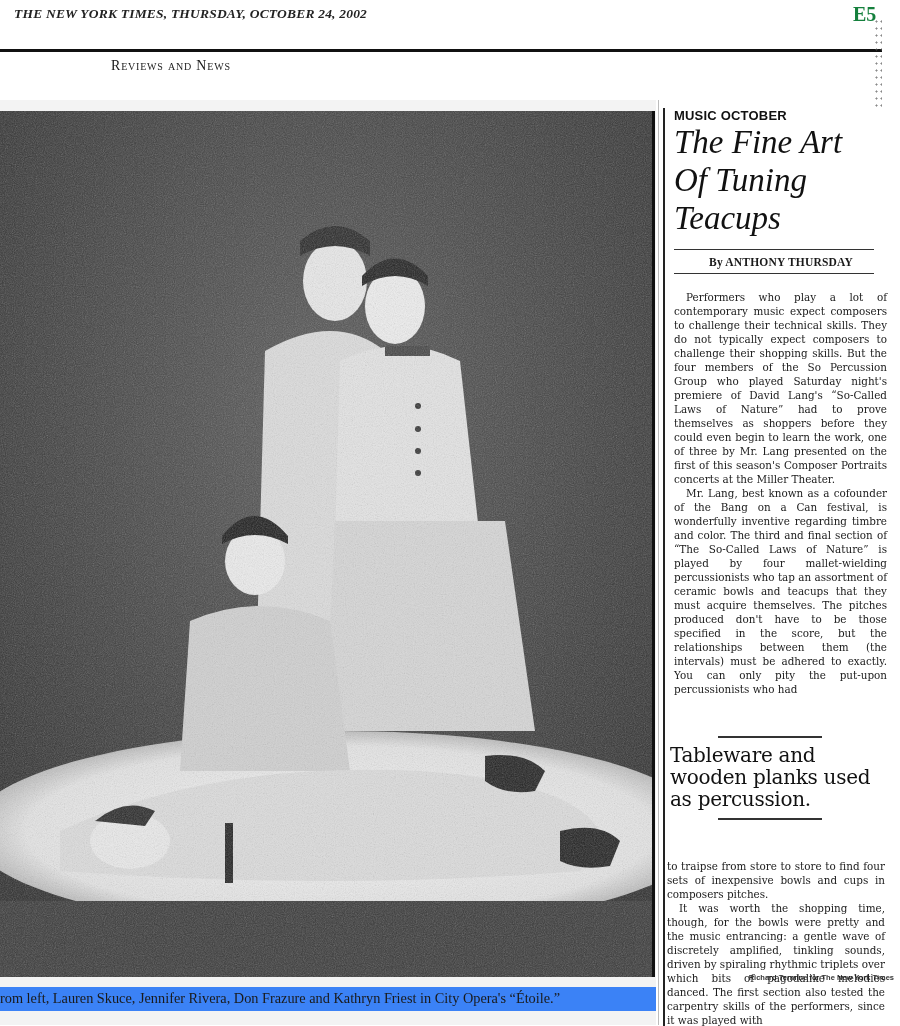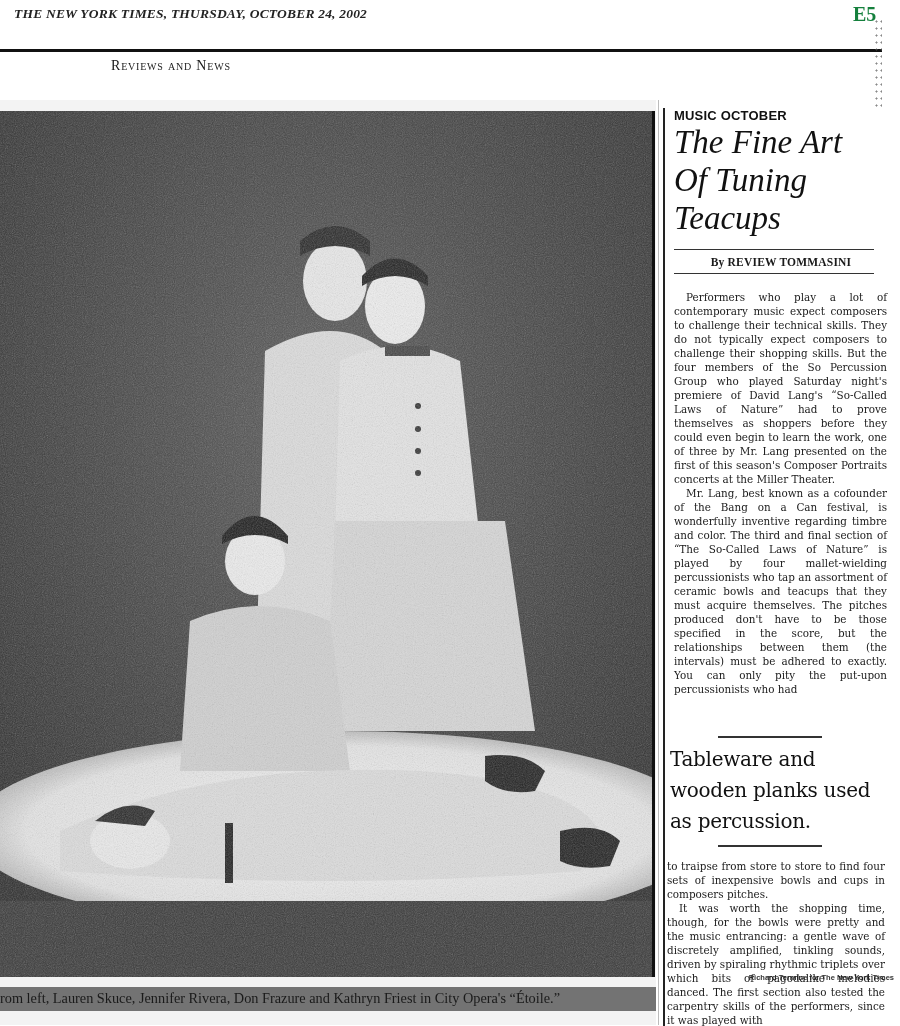--- a/index.html
+++ b/index.html
@@ -38,21 +38,21 @@
     background: #3a3a3a; border-right: 3px solid #111;
   }
   .photo svg { display: block; }
   .photo-credit {
     position: absolute; right: 6px; top: 973px;
     font-family: "Liberation Sans", sans-serif; font-weight: bold; font-size: 7.5px; color: #333;
   }
   .caption {
     position: absolute; left: 0; top: 987px; width: 656px; height: 24px;
     font-family: "Liberation Serif", serif; font-size: 14.3px; color: #1a1a1a; white-space: nowrap;
-    background: #737373; padding-top: 3px; box-sizing: border-box;
+    background: #3b82f6; padding-top: 3px; box-sizing: border-box;
   }
   .col-rule { position: absolute; left: 663px; top: 108px; width: 2px; height: 918px; background: #222; }
   .col-rule2 { position: absolute; left: 658px; top: 100px; width: 1px; height: 925px; background: #bbb; }
 
   .article { position: absolute; left: 674px; top: 108px; width: 214px; }
   .kicker {
     font-family: "Liberation Sans", sans-serif; font-weight: bold; font-size: 13px; letter-spacing: 0.2px; color: #111;
   }
   .headline {
     font-family: "Liberation Serif", serif; font-style: italic; font-size: 33px; line-height: 38px; color: #111;
@@ -65,21 +65,21 @@
   .body-text {
     font-family: "DejaVu Serif", serif; font-size: 10.4px; line-height: 14px; color: #1a1a1a;
     text-align: justify; width: 213px;
   }
   .body-text p { margin: 0; text-indent: 12px; }
   .body-text p.cont { text-indent: 0; }
   .para1 { margin-top: 16px; }
   .pullquote-wrap { position: absolute; left: 668px; top: 736px; width: 220px; }
   .pq-rule { width: 104px; height: 2px; background: #333; margin-left: 50px; }
   .pullquote {
-    font-family: "DejaVu Serif", serif; font-size: 20px; line-height: 31px; color: #111;
+    font-family: "DejaVu Serif", serif; font-size: 20px; line-height: 22px; color: #111;
     margin: 6px 0 8px 2px; letter-spacing: -0.3px;
   }
   .body-lower { position: absolute; left: 667px; top: 859px; width: 218px; }
   .body-lower .body-text { width: 218px; }
 </style>
 </head>
 <body>
 
 <div class="masthead">THE NEW YORK TIMES, THURSDAY, OCTOBER 24, 2002</div>
 <div class="page-num">E5</div>
@@ -149,21 +149,21 @@
 <div class="col-rule"></div>
 
 <div class="article">
   <div class="kicker">MUSIC OCTOBER</div>
   <div class="headline">
     <div>The Fine Art</div>
     <div>Of Tuning</div>
     <div>Teacups</div>
   </div>
   <div class="byline-rule"></div>
-  <div class="byline">By REVIEW TOMMASINI</div>
+  <div class="byline">By ANTHONY THURSDAY</div>
   <div class="byline-rule" style="margin-top:0"></div>
   <div class="body-text para1">
     <p>Performers who play a lot of contemporary music expect composers to challenge their technical skills. They do not typically expect composers to challenge their shopping skills. But the four members of the So Percussion Group who played Saturday night's premiere of David Lang's “So-Called Laws of Nature” had to prove themselves as shoppers before they could even begin to learn the work, one of three by Mr. Lang presented on the first of this season's Composer Portraits concerts at the Miller Theater.</p>
     <p>Mr. Lang, best known as a cofounder of the Bang on a Can festival, is wonderfully inventive regarding timbre and color. The third and final section of “The So-Called Laws of Nature” is played by four mallet-wielding percussionists who tap an assortment of ceramic bowls and teacups that they must acquire themselves. The pitches produced don't have to be those specified in the score, but the relationships between them (the intervals) must be adhered to exactly. You can only pity the put-upon percussionists who had</p>
   </div>
 </div>
 
 <div class="pullquote-wrap">
   <div class="pq-rule"></div>
   <div class="pullquote">Tableware and wooden planks used as percussion.</div>

